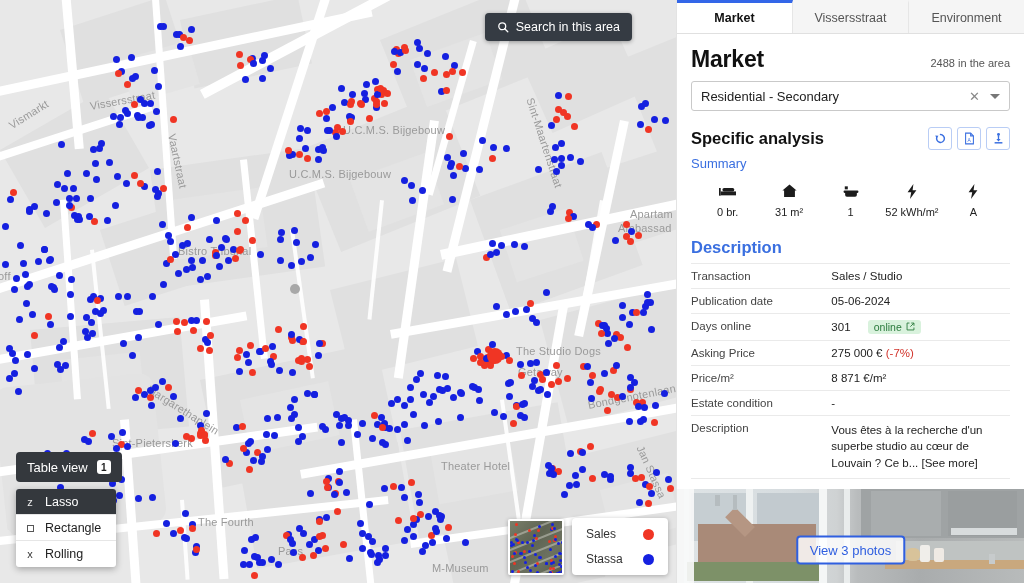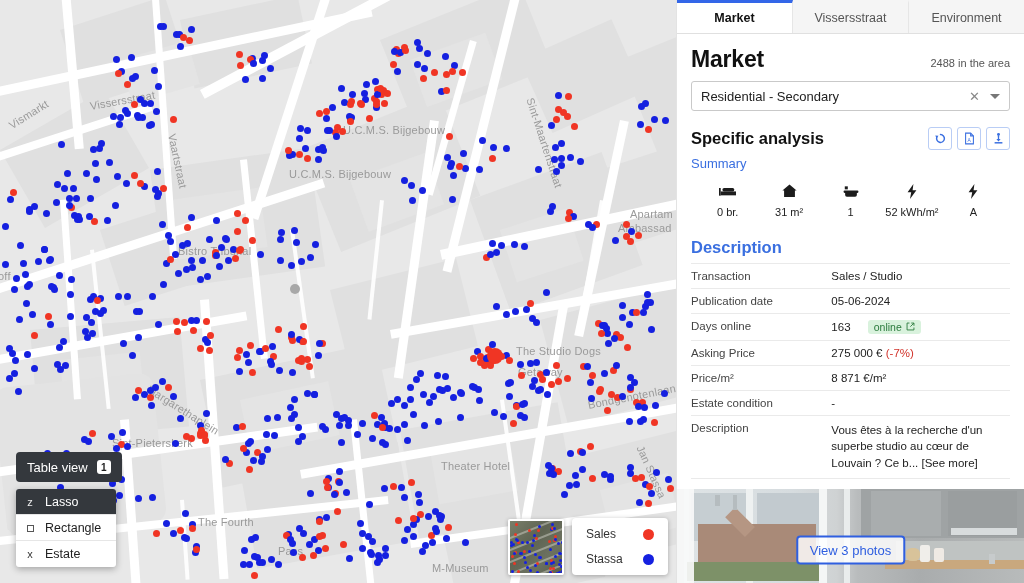--- a/index.html
+++ b/index.html
@@ -1019,38 +1019,45 @@
         <div class="dot r" style="left: 602.836px; top: 325.072px;"></div>
         <div class="dot s" style="left: 616.964px; top: 333.709px;"></div>
         <div class="dot r" style="left: 598.906px; top: 322.467px;"></div>
         <div class="dot r" style="left: 618.777px; top: 313.691px;"></div>
         <div class="dot r" style="left: 611.206px; top: 335.448px;"></div>
         <div class="dot s big" style="left: 487px; top: 348px; width: 16px; height: 16px;"></div>
         <div class="dot" style="left: 290px; top: 284px; width: 10px; height: 10px; background: rgb(168, 168, 168);"></div>
       </div>
 
 
+    <div id="search-area-btn">
+      <svg width="12" height="12" viewBox="0 0 16 16">
+        <circle cx="7" cy="7" r="4.6" fill="none" stroke="#fff" stroke-width="1.7"></circle>
+        <line x1="10.3" y1="10.3" x2="14.4" y2="14.4" stroke="#fff" stroke-width="1.7" stroke-linecap="round"></line>
+      </svg>
+      <span>Search in this area</span>
+    </div>
 
     <div id="table-view-pill">
       <span>Table view</span>
       <span class="kbd">1</span>
     </div>
 
     <div id="draw-menu">
       <div class="draw-item active">
         <span class="key">z</span>
         <span>Lasso</span>
       </div>
       <div class="draw-item">
         <span class="key"><i class="sq"></i></span>
         <span>Rectangle</span>
       </div>
       <div class="draw-item">
         <span class="key">x</span>
-        <span>Estate</span>
+        <span>Rolling</span>
       </div>
     </div>
 
     <div id="legend-wrap">
       <div id="minimap" style="background: linear-gradient(135deg, rgb(122, 127, 106), rgb(94, 99, 82) 40%, rgb(108, 113, 96) 70%, rgb(88, 93, 76));">
           <div style="position: absolute; left: -10px; top: 52px; width: 80px; height: 2px; background: rgba(220, 220, 210, 0.45); transform: rotate(-22deg);"></div>
           <div style="position: absolute; left: -10px; top: 40px; width: 80px; height: 2px; background: rgba(220, 220, 210, 0.45); transform: rotate(-22deg);"></div>
           <div style="position: absolute; left: -10px; top: 28px; width: 80px; height: 2px; background: rgba(220, 220, 210, 0.45); transform: rotate(-22deg);"></div>
           <div style="position: absolute; left: -10px; top: 16px; width: 80px; height: 2px; background: rgba(220, 220, 210, 0.45); transform: rotate(-22deg);"></div>
           <div style="position: absolute; left: -10px; top: 4px; width: 80px; height: 2px; background: rgba(220, 220, 210, 0.45); transform: rotate(-22deg);"></div>
@@ -1250,21 +1257,21 @@
             <td class="k">Transaction</td>
             <td class="v">Sales / Studio</td>
           </tr>
           <tr>
             <td class="k">Publication date</td>
             <td class="v">05-06-2024</td>
           </tr>
           <tr>
             <td class="k">Days online</td>
             <td class="v">
-              <span>163</span>
+              <span>301</span>
               <span class="badge-online">
                 <span>online</span>
                 <svg width="9" height="9" viewBox="0 0 12 12">
                   <path d="M4.6 1.4H1.4v9.2h9.2V7.4" fill="none" stroke="#2a7a3c" stroke-width="1.2"></path>
                   <path d="M7 1.4h3.6V5" fill="none" stroke="#2a7a3c" stroke-width="1.2"></path>
                   <line x1="10.4" y1="1.6" x2="5.8" y2="6.2" stroke="#2a7a3c" stroke-width="1.2"></line>
                 </svg>
               </span>
             </td>
           </tr>

